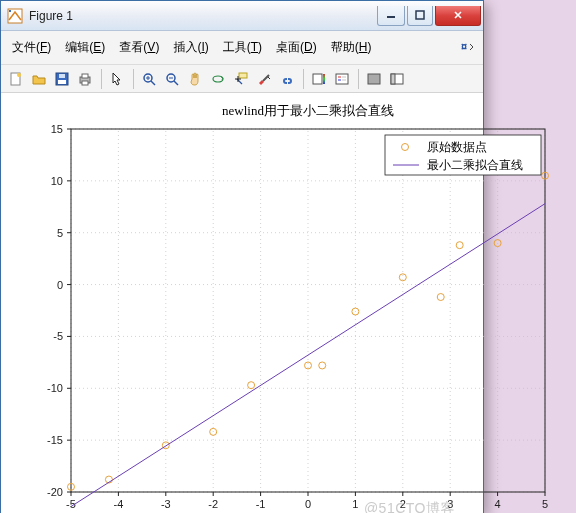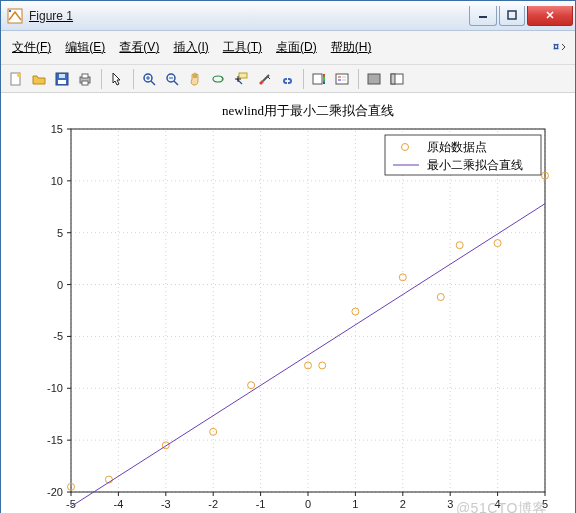--- a/index.html
+++ b/index.html
@@ -24,21 +24,21 @@
   .plot-area { background:#fff; margin:0; padding:0; position:relative; height: calc(100% - 30px - 24px - 28px); }
   .plot-svg { display:block; }
   .axlabel { font-family: Arial, sans-serif; font-size:11px; fill:#222; }
   .ptitle { font-family: "SimSun","Microsoft YaHei",serif; font-size:13px; fill:#000; text-anchor:middle; }
   .legend-text { font-family:"SimSun","Microsoft YaHei",serif; font-size:12px; fill:#000; }
   .watermark { position:absolute; right:28px; bottom:4px; color:rgba(150,150,150,0.5); font-size:14px; font-family:Arial; letter-spacing:0.5px; pointer-events:none; }
 </style>
 </head>
 <body>
 
-<div class="window" style="width:576px;height:513px;text-decoration:underline;">
+<div class="window" style="width:484px;height:513px;">
 
   <div class="titlebar">
     <span class="ticon">
       <svg width="16" height="16">
           <rect x="1" y="1" width="14" height="14" fill="#fff" stroke="#c77f2a"></rect>
           <path d="M2 12 L8 4 L14 12" stroke="#d98324" fill="none" stroke-width="1.5"></path>
           <rect x="2" y="2" width="2" height="2" fill="#3a6ebf"></rect>
         </svg>
     </span>
     <span class="title">Figure 1</span>

